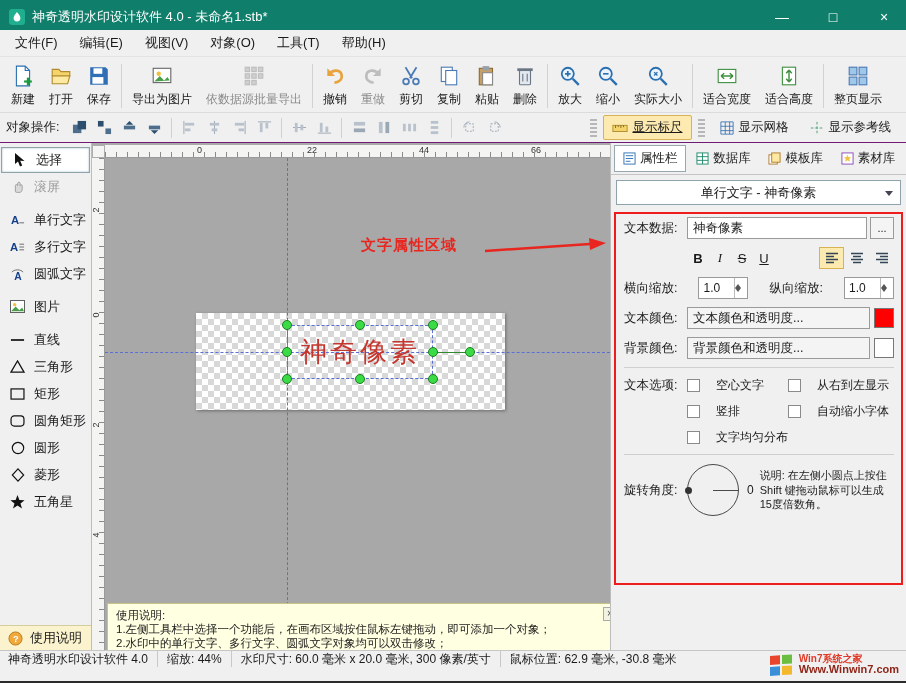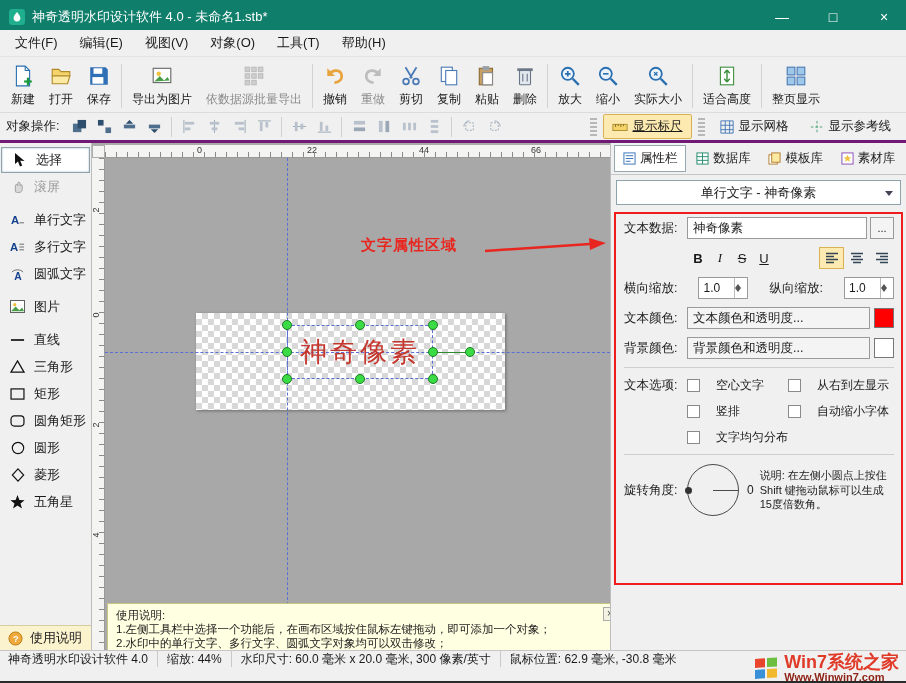--- a/index.html
+++ b/index.html
@@ -20,21 +20,21 @@
 
   
   .toolbar { position:absolute; left:0; top:57px; right:0; height:55px; display:flex; align-items:stretch; padding:3px 8px 0 4px; }
   .tool { display:flex; flex-direction:column; align-items:center; justify-content:flex-start; gap:3px; padding:4px 7px 0; font-size:12px; white-space:nowrap; }
   .tool .ticon { height:24px; display:flex; align-items:center; }
   .tool.dim { color:#8a8a8a; }
   .tb-sep { width:1px; background:#d2d2d2; margin:4px 3px; }
 
   
   .objbar { position:absolute; left:0; top:112px; right:0; height:31px; display:flex; align-items:center;
-    font-size:12.5px; gap:3px; padding:0 6px; border-top:1px solid #dcdcdc; border-bottom:3px solid #701a75; background:#f0f0f0; }
+    font-size:12.5px; gap:3px; padding:0 6px; border-top:1px solid #dcdcdc; border-bottom:1px solid #701a75; background:#f0f0f0; }
   .objbar .oblabel { margin-right:6px; }
   .op-icon { width:22px; height:22px; display:flex; align-items:center; justify-content:center; border-radius:2px; }
   .ob-sep { width:1px; height:20px; background:#d0d0d0; margin:0 3px; }
   .grip { width:7px; height:18px; margin:0 3px;
     background:repeating-linear-gradient(180deg,#b7b7b7 0 2px,transparent 2px 4px); }
   .toggle { display:flex; align-items:center; gap:5px; padding:3px 8px; border:1px solid transparent; border-radius:2px; white-space:nowrap; }
   .toggle.active { background:#fdeab0; border-color:#d8b254;text-decoration:underline; }
 
   
   .palette { position:absolute; left:0; top:143px; width:92px; height:507px; background:#f0f0f0;
@@ -118,21 +118,21 @@
   .dial-val { margin:0 6px 0 8px; font-size:12px; }
   .rot-note { flex:1; font-size:11px; line-height:1.35; color:#222; }
 
   
   .statusbar { position:absolute; left:0; top:650px; right:0; height:31px; background:#f0f0f0; border-top:1px solid #c6c6c6;
     display:flex; font-size:12px; padding-left:8px; }
   .sb-sep { width:1px; height:16px; background:#c9c9c9; margin:0 9px; flex:none; }
   .sb-seg { white-space:nowrap; }
   .brand { position:absolute; right:7px; top:2px; display:flex; align-items:center; gap:6px; }
   .brand-text { text-align:left; line-height:1.05; }
-  .brand-name { font-size:18px; font-weight:bold; color:#e03a28; }
+  .brand-name { font-size:10px; font-weight:bold; color:#e03a28; }
   .brand-url { font-size:11px; color:#8f2418; font-weight:bold; }
   .bottom-edge { position:absolute; left:0; top:681px; right:0; height:2px; background:#2b2b2b; }
 </style>
 </head>
 <body>
 
 <div class="titlebar">
   <span>
     <svg width="16" height="16" viewBox="0 0 16 16">
         <rect x="0" y="0" width="16" height="16" rx="3" fill="#1fae8e"></rect>
@@ -296,20 +296,29 @@
     <span class="ticon">
         <svg width="22" height="22" viewBox="0 0 20 20">
           <circle cx="8" cy="8" r="5.5" fill="#eaf2fb" stroke="#2a6fb0" stroke-width="1.6"></circle>
           <path d="M12.5 12.5L18 18" stroke="#2a6fb0" stroke-width="2.2"></path>
           <path d="M6.5 6.5l3 3M9.5 6.5l-3 3" stroke="#2a6fb0" stroke-width="1.2"></path>
         </svg>
       </span>
     <span>实际大小</span>
   </div>
   <div class="tb-sep"></div>
+  <div class="tool">
+    <span class="ticon">
+        <svg width="22" height="22" viewBox="0 0 20 20">
+          <rect x="2" y="4" width="16" height="12" fill="#fff" stroke="#3f8f3f"></rect>
+          <path d="M4.5 10h11M4.5 10l3-2.5M4.5 10l3 2.5M15.5 10l-3-2.5M15.5 10l-3 2.5" stroke="#3f8f3f" stroke-width="1.3" fill="none"></path>
+        </svg>
+      </span>
+    <span>适合宽度</span>
+  </div>
   <div class="tool">
     <span class="ticon">
         <svg width="22" height="22" viewBox="0 0 20 20">
           <rect x="4" y="2" width="12" height="16" fill="#fff" stroke="#3f8f3f"></rect>
           <path d="M10 4.5v11M10 4.5L7.5 7.5M10 4.5l2.5 3M10 15.5L7.5 12.5M10 15.5l2.5-3" stroke="#3f8f3f" stroke-width="1.3" fill="none"></path>
         </svg>
       </span>
     <span>适合高度</span>
   </div>
   <div class="tb-sep"></div>

